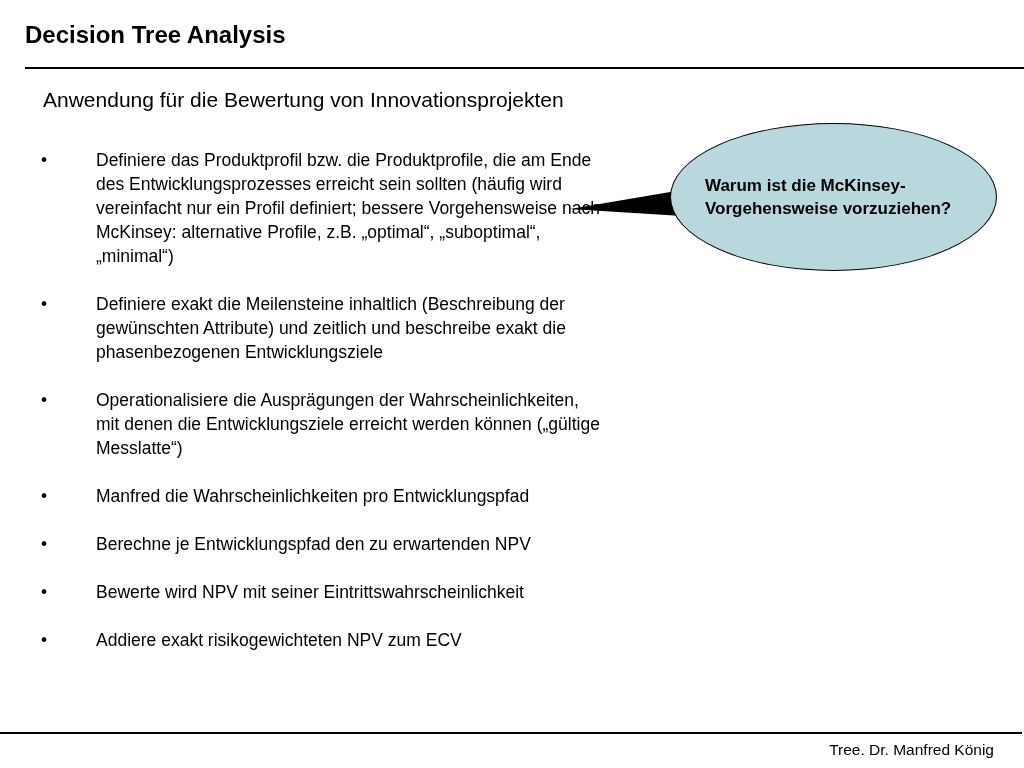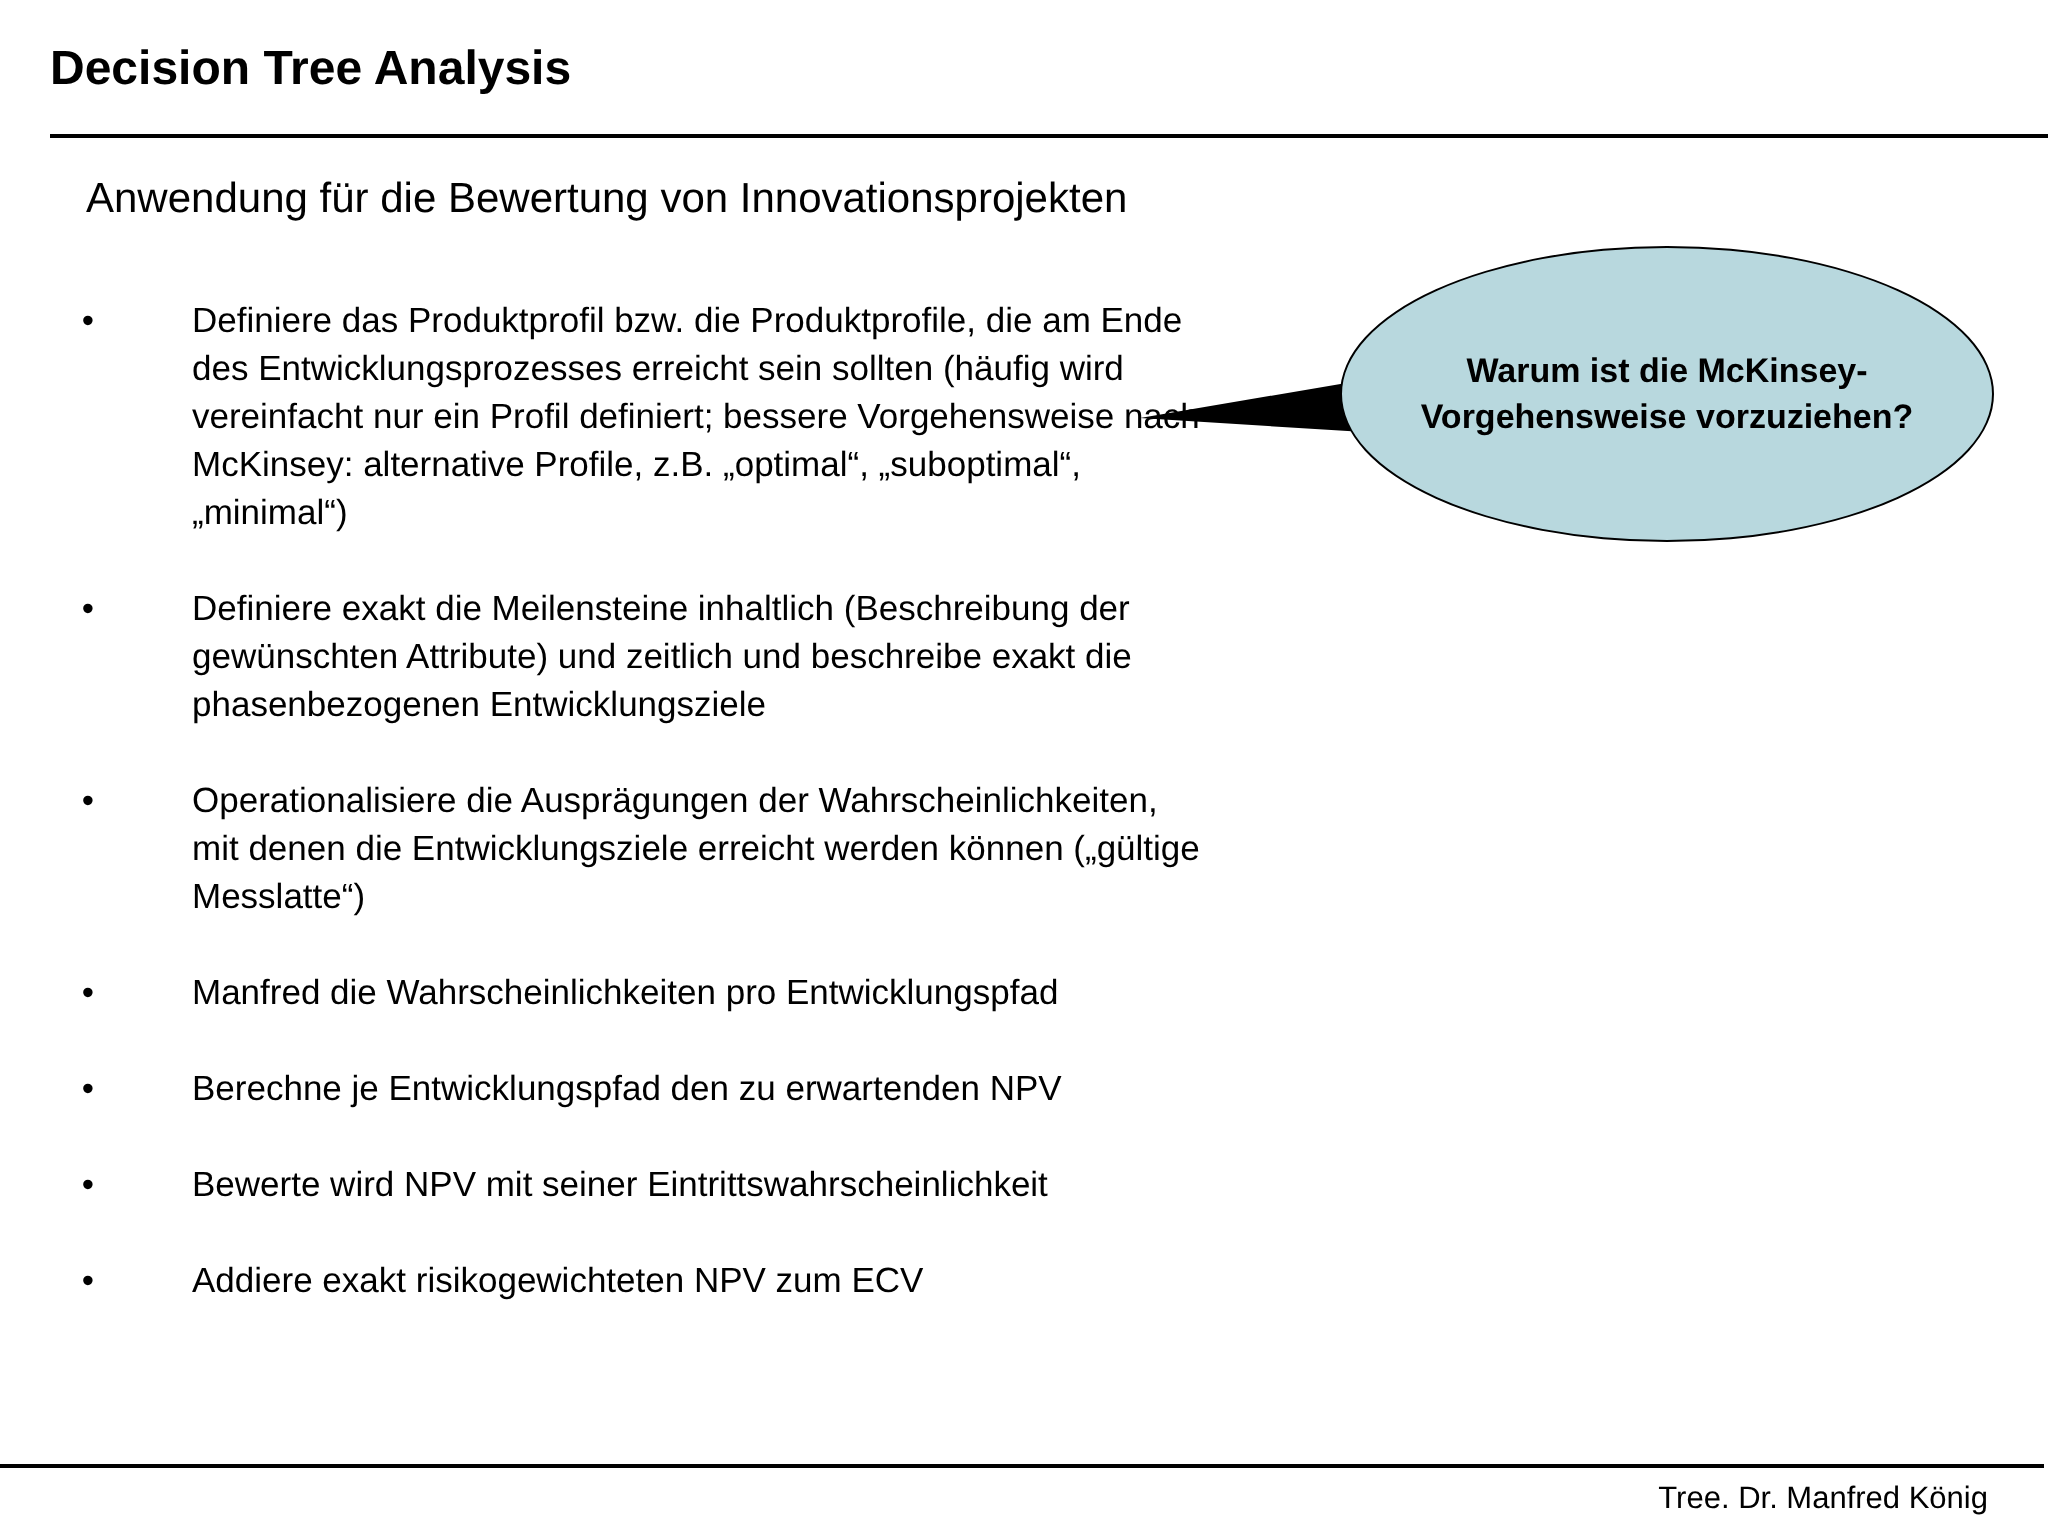--- a/index.html
+++ b/index.html
@@ -80,21 +80,21 @@
     position: absolute;
     left: 670px;
     top: 123px;
     width: 327px;
     height: 148px;
     border: 1.5px solid #000000;
     border-radius: 50%;
     display: flex;
     align-items: center;
     justify-content: center;
-    text-align: center;
+    text-align: left;
     padding: 0 34px;
   }
 
   .callout-text {
     font-size: 17px;
     font-weight: bold;
     line-height: 23px;
   }
 
   .bottom-rule {

